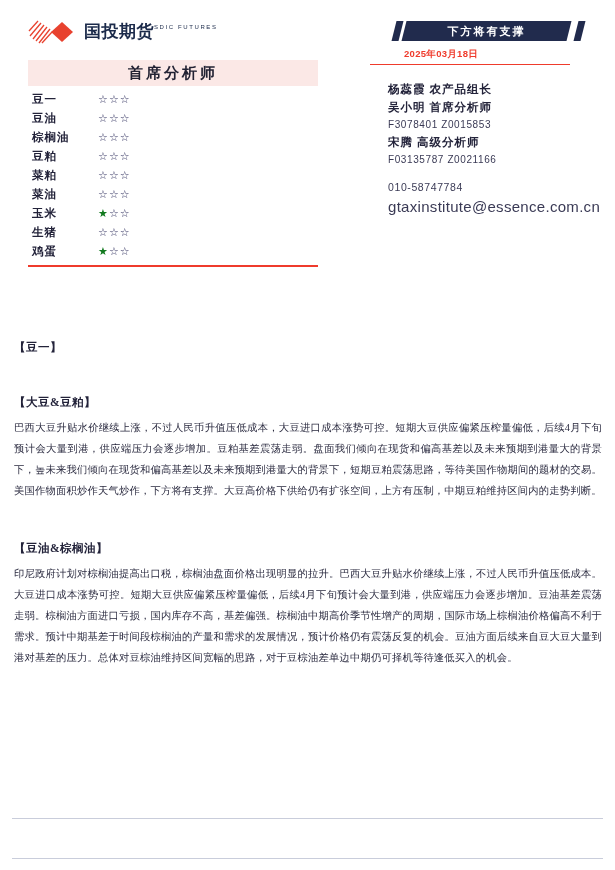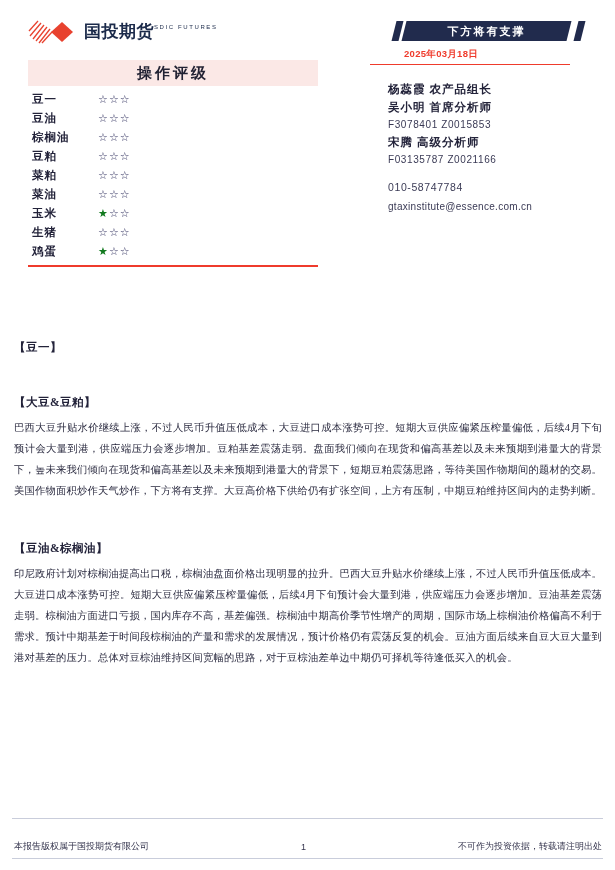--- a/index.html
+++ b/index.html
@@ -190,21 +190,21 @@
   .contact-gap { height: 9px; }
   .contact-phone {
     font-family: "Liberation Sans", sans-serif;
     font-size: 10.5px;
     letter-spacing: 0.6px;
     color: #3a3a55;
     line-height: 20px;
   }
   .contact-email {
     font-family: "Liberation Sans", sans-serif;
-    font-size: 10px;
+    font-size: 15px;
     letter-spacing: 0.3px;
     color: #3a3a55;
     line-height: 20px;
   }
 
   
   .content {
     position: absolute;
     left: 14px;
     top: 300px;
@@ -298,21 +298,21 @@
       <div class="contact-name">吴小明  首席分析师</div>
       <div class="contact-code">F3078401  Z0015853</div>
       <div class="contact-name">宋腾  高级分析师</div>
       <div class="contact-code">F03135787  Z0021166</div>
       <div class="contact-gap"></div>
       <div class="contact-phone">010-58747784</div>
       <div class="contact-email">gtaxinstitute@essence.com.cn</div>
     </div>
 
     <div class="rating-card">
-      <div class="rating-title">操作评级</div>
+      <div class="rating-title">首席分析师</div>
       <div class="rating-rows" id="rating-rows">
           <div class="rating-row">
             <div class="rating-name">豆一</div>
             <div class="rating-stars"><span class="star-off">☆</span><span class="star-off">☆</span><span class="star-off">☆</span></div>
           </div>
           <div class="rating-row">
             <div class="rating-name">豆油</div>
             <div class="rating-stars"><span class="star-off">☆</span><span class="star-off">☆</span><span class="star-off">☆</span></div>
           </div>
           <div class="rating-row">
@@ -357,20 +357,15 @@
         <div class="section-title">【大豆&amp;豆粕】</div>
         <div class="section-body">巴西大豆升贴水价继续上涨，不过人民币升值压低成本，大豆进口成本涨势可控。短期大豆供应偏紧压榨量偏低，后续4月下旬预计会大量到港，供应端压力会逐步增加。豆粕基差震荡走弱。盘面我们倾向在现货和偏高基差以及未来预期到港量大的背景下，높未来我们倾向在现货和偏高基差以及未来预期到港量大的背景下，短期豆粕震荡思路，等待美国作物期间的题材的交易。美国作物面积炒作天气炒作，下方将有支撑。大豆高价格下供给仍有扩张空间，上方有压制，中期豆粕维持区间内的走势判断。</div>
       </div>
       <div class="section">
         <div class="section-title">【豆油&amp;棕榈油】</div>
         <div class="section-body">印尼政府计划对棕榈油提高出口税，棕榈油盘面价格出现明显的拉升。巴西大豆升贴水价继续上涨，不过人民币升值压低成本。大豆进口成本涨势可控。短期大豆供应偏紧压榨量偏低，后续4月下旬预计会大量到港，供应端压力会逐步增加。豆油基差震荡走弱。棕榈油方面进口亏损，国内库存不高，基差偏强。棕榈油中期高价季节性增产的周期，国际市场上棕榈油价格偏高不利于需求。预计中期基差于时间段棕榈油的产量和需求的发展情况，预计价格仍有震荡反复的机会。豆油方面后续来自豆大豆大量到港对基差的压力。总体对豆棕油维持区间宽幅的思路，对于豆棕油差单边中期仍可择机等待逢低买入的机会。</div>
       </div>
     </div>
 
   <div class="footer-rule-top"></div>
-  <div class="footer">
-    <div>本报告版权属于国投期货有限公司</div>
-    <div class="footer-center">1</div>
-    <div>不可作为投资依据，转载请注明出处</div>
-  </div>
   <div class="footer-rule-bottom"></div>
 
 </div>
 
 </body></html>

